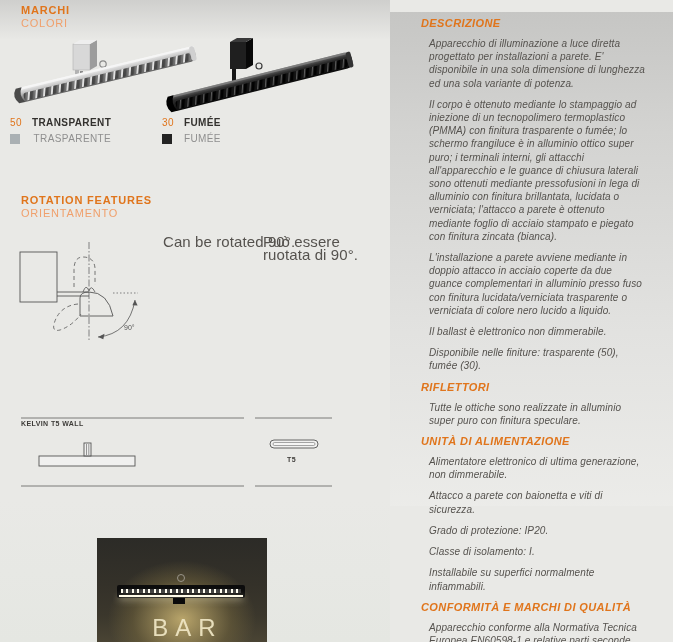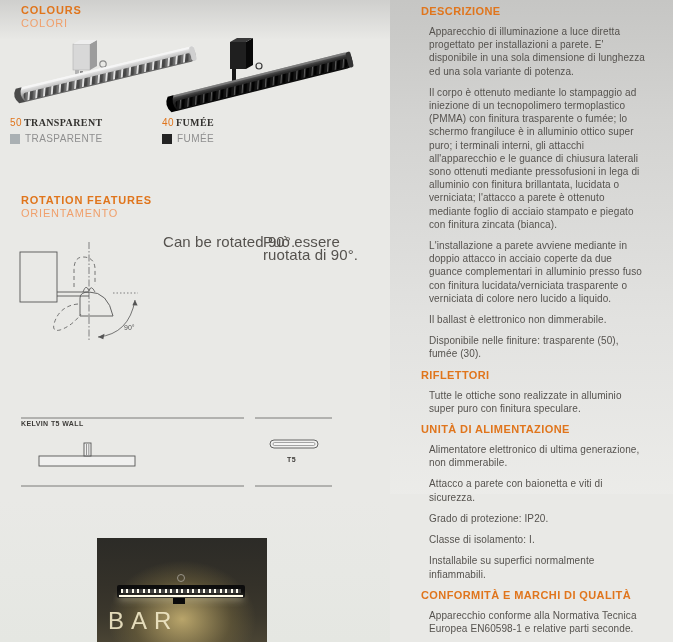--- a/index.html
+++ b/index.html
@@ -6,32 +6,33 @@
   body{
     width:673px;height:642px;overflow:hidden;position:relative;
     font-family:"Liberation Sans","DejaVu Sans",sans-serif;
     background:#e9e9e6;
   }
   .col-left{
     position:absolute;left:0;top:0;width:390px;height:642px;
     background:linear-gradient(180deg,#cfcfcd 0px,#e9e9e6 40px,#e9e9e6 500px,#e5e7e2 642px);
   }
   .col-right{
-    position:absolute;left:390px;top:0;width:283px;height:494px;box-sizing:border-box;
+    position:absolute;left:390px;top:12px;width:283px;height:494px;box-sizing:border-box;
     padding:5px 18px 0 31px;
     background:linear-gradient(180deg,#c6c6c4 0px,#d3d3d1 120px,#e2e2e0 320px,#efefec 560px,#e8eae5 642px);
+    font-style:italic;
   }
   .sec-head{position:absolute;line-height:13px;letter-spacing:.8px;}
   .sec-head .l1{font-size:11px;font-weight:bold;color:#e0751c;}
   .sec-head .l2{font-size:11px;color:#f0a06c;}
   .lamps{position:absolute;left:0;top:28px;width:380px;height:92px;}
   .finish{position:absolute;top:117px;font-size:10px;letter-spacing:.4px;}
   .finish .row1{height:13px;}
   .finish .code{color:#e0751c;font-weight:normal;}
-  .finish .name{color:#33312e;font-weight:bold;margin-left:2px;font-family:Liberation Serif, serif;}
+  .finish .name{color:#33312e;font-weight:bold;margin-left:10px;}
   .finish .row2{height:13px;margin-top:2px;display:flex;align-items:center;justify-content:space-between;}
   .swatch{display:inline-block;width:10px;height:10px;margin-right:4px;}
   .swatch-transparent{background:#aab0b3;}
   .swatch-fumee{background:#232323;}
   .finish .name-it{color:#8f8f8f;}
   .note{position:absolute;font-size:15px;line-height:13px;color:#55524e;letter-spacing:.1px;}
   .rot-svg{position:absolute;left:14px;top:242px;width:136px;height:104px;}
   .angle-label{position:absolute;left:124px;top:324px;font-size:7px;color:#555;}
   .dims-svg{position:absolute;left:0;top:412px;width:390px;height:78px;}
   .tech-label{position:absolute;font-size:7px;font-weight:bold;color:#3d3b38;letter-spacing:.4px;}
@@ -48,39 +49,39 @@
   .photo-bar .strip{
     position:absolute;left:4px;right:4px;top:4px;height:4px;
     background:repeating-linear-gradient(90deg,#fffdf2 0 2px,#3a3a3a 2px 5.5px);
   }
   .photo-bar .glowline{
     position:absolute;left:2px;right:2px;bottom:1px;height:2px;background:#fffbe8;
     box-shadow:0 2px 7px rgba(255,248,214,.9);
   }
   .photo-tab{position:absolute;left:76px;top:60px;width:12px;height:6px;background:#0a0a0a;}
   .photo-sign{
-    position:absolute;left:0;right:0;top:69px;
+    position:absolute;left:0;right:0;top:76px;text-align:center;
     font-size:24px;letter-spacing:7px;color:rgba(240,231,198,.92);font-weight:normal;margin-left:11px;
   }
   .sec h3{
     font-size:11px;font-weight:bold;color:#e0751c;letter-spacing:.4px;
     margin:5px 0 3px 0;
   }
   .sec:first-child h3{margin-top:0;}
   .sec p{
     margin:8px;font-size:10px;line-height:13.2px;color:#55524e;letter-spacing:.1px;
   }
 </style>
 </head>
 <body>
 
 <div class="col-left">
 
   <div class="sec-head" style="left:21px;top:4px;">
-    <div class="l1">COLOURS</div>
+    <div class="l1">MARCHI</div>
     <div class="l2">COLORI</div>
   </div>
 
   <svg class="lamps" viewBox="0 0 380 92">
     <defs>
       <linearGradient id="gS" x1="0" y1="0" x2="0" y2="1">
         <stop offset="0" stop-color="#f4f4f4"></stop>
           <stop offset="0.35" stop-color="#c9c9c9"></stop>
         <stop offset="0.65" stop-color="#909090"></stop>
           <stop offset="1" stop-color="#5e5e5e"></stop>
@@ -137,21 +138,21 @@
       <span class="code">50</span><span class="name">TRANSPARENT</span>
     </div>
     <div class="row2">
       <span class="swatch swatch-transparent"></span>
       <span class="name-it">TRASPARENTE</span>
     </div>
   </div>
 
   <div class="finish" style="left:162px;">
     <div class="row1">
-      <span class="code">40</span><span class="name">FUMÉE</span>
+      <span class="code">30</span><span class="name">FUMÉE</span>
     </div>
     <div class="row2">
       <span class="swatch swatch-fumee"></span>
       <span class="name-it">FUMÉE</span>
     </div>
   </div>
 
   <div class="sec-head" style="left:21px;top:194px;">
     <div class="l1">ROTATION FEATURES</div>
     <div class="l2">ORIENTAMENTO</div>

